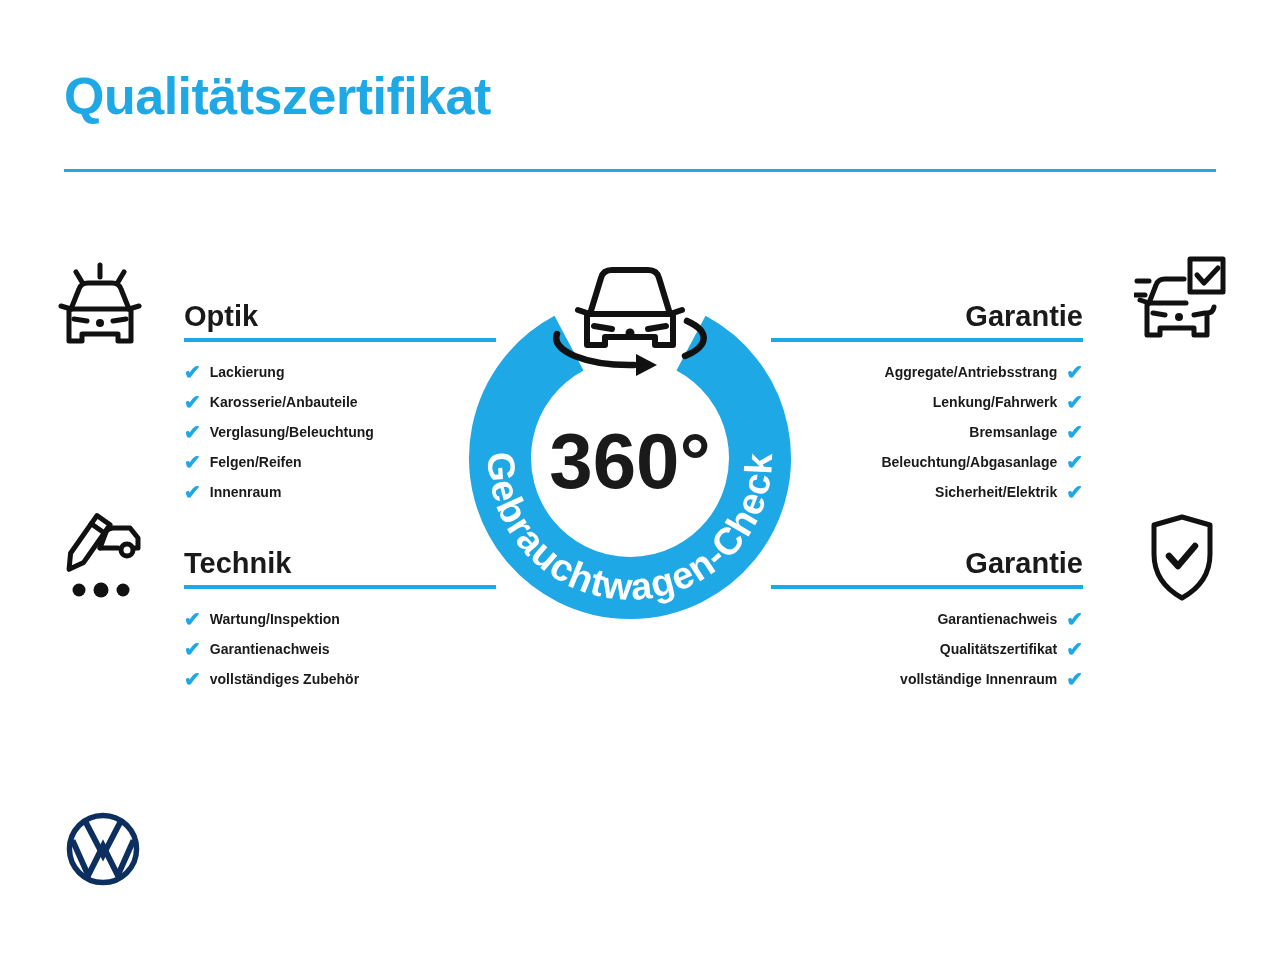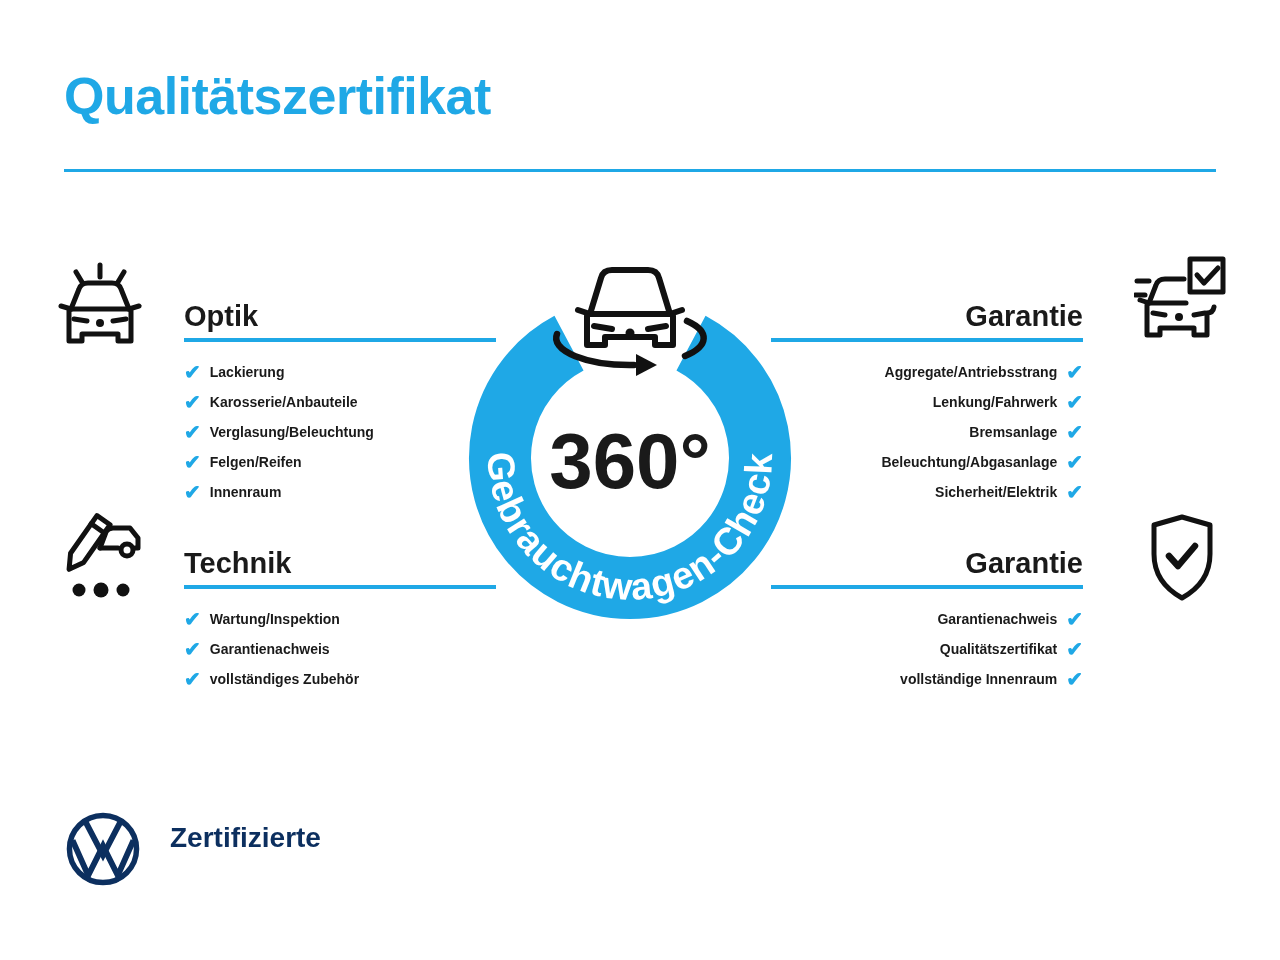--- a/index.html
+++ b/index.html
@@ -224,16 +224,15 @@
       <polygon points="196,114 217,125 196,136" fill="#111111" stroke="none"></polygon>
     </g>
   </svg>
 
   <svg class="footer-logo" width="78" height="78" viewBox="0 0 100 100">
     <circle class="vw-stroke" cx="50" cy="50" r="43" stroke-width="7"></circle>
     <path class="vw-stroke" d="M28 16 L50 58 L72 16" stroke-width="7.5" stroke-linejoin="miter"></path>
     <path class="vw-stroke" d="M11 39 L31 84 L50 46 L69 84 L89 39" stroke-width="7.5" stroke-linejoin="miter"></path>
   </svg>
   <div class="footer-text">
-    <div>Zertifizierte</div>
   </div>
 
 </div>
 
 </body></html>

